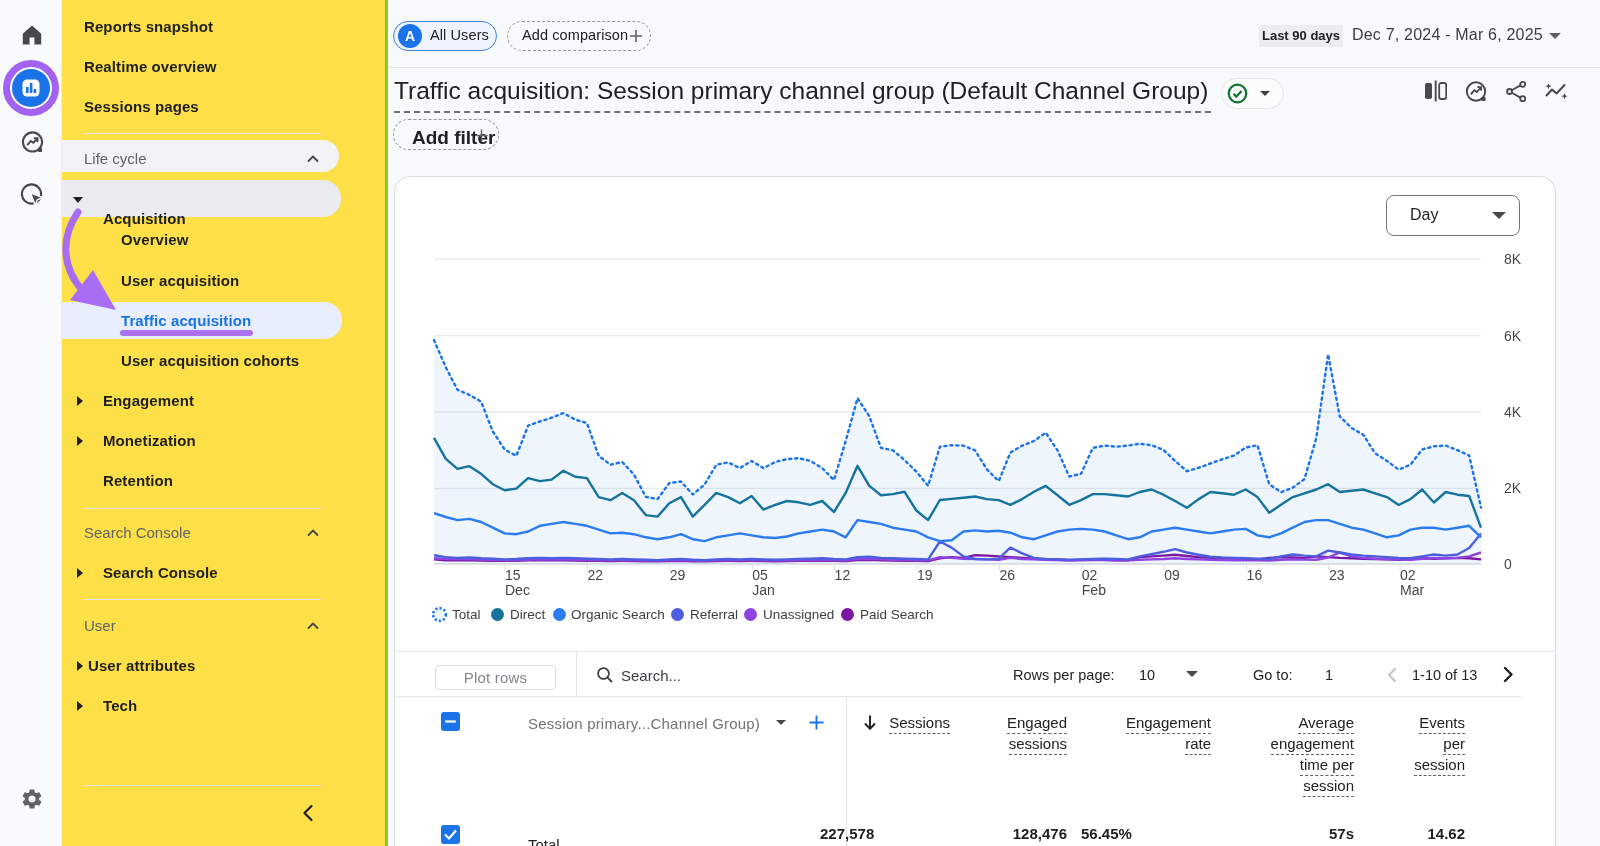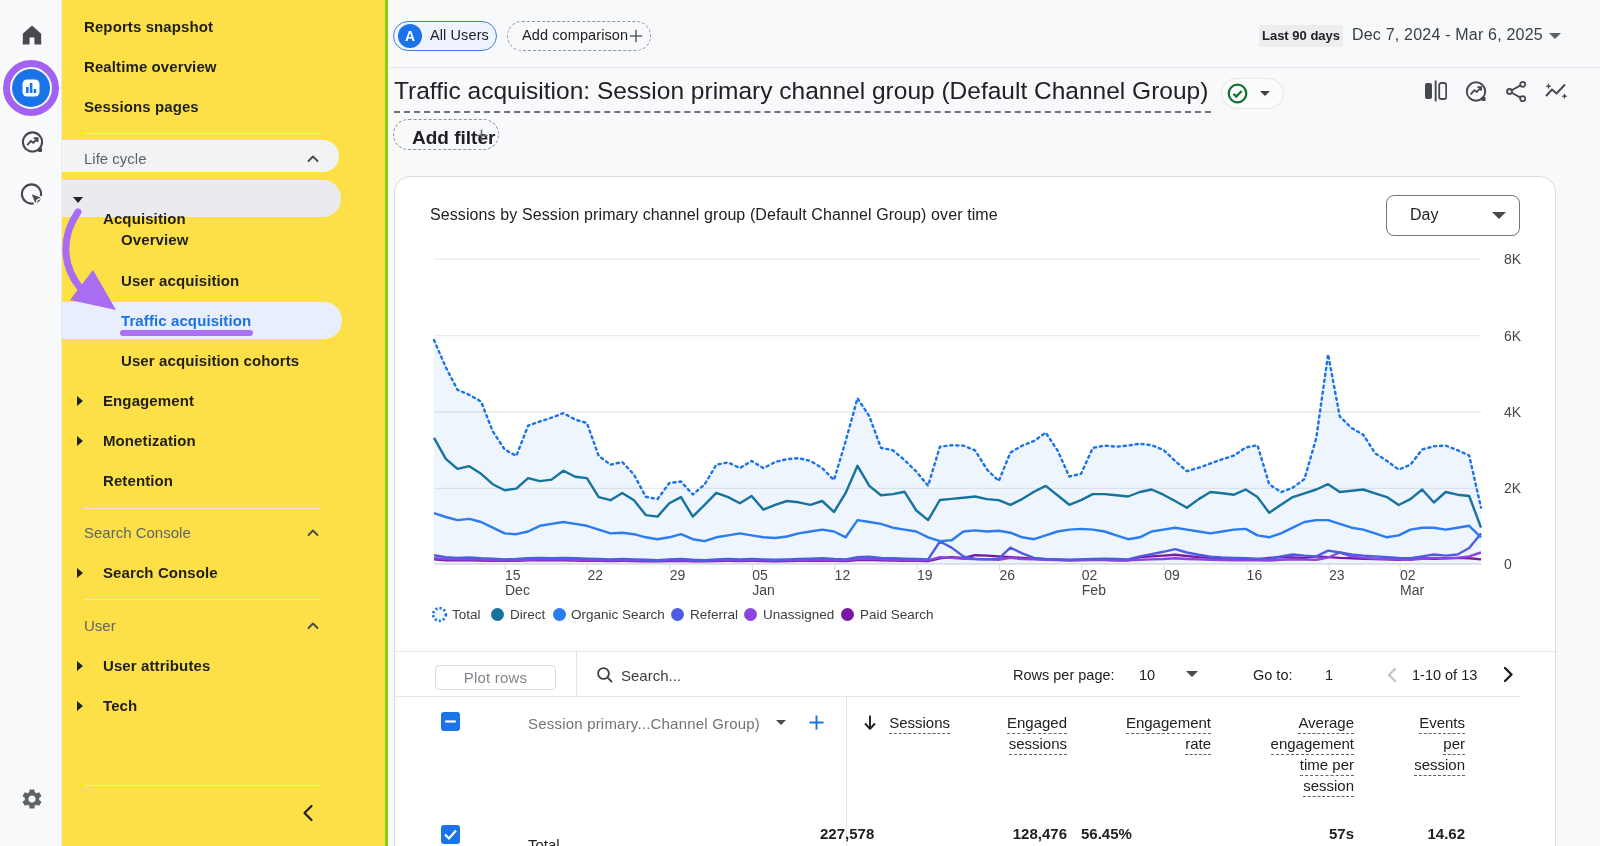--- a/index.html
+++ b/index.html
@@ -73,21 +73,20 @@
 <svg class="abs" style="left:1544px;top:80px" width="25" height="23" viewBox="0 0 25 23">
       <path d="M2 16 L8 9.5 L12.5 13.5 L21 4.5" fill="none" stroke="#47494d" stroke-width="2" stroke-linejoin="round"></path>
       <path d="M4.5 3.2 l.9 2.1 2.1.9 -2.1.9 -.9 2.1 -.9 -2.1 -2.1 -.9 2.1 -.9 Z" fill="#47494d"></path>
       <path d="M20.5 13.2 l.9 2.1 2.1.9 -2.1.9 -.9 2.1 -.9 -2.1 -2.1 -.9 2.1 -.9 Z" fill="#47494d"></path>
     </svg>
 <div class="abs" style="left:393px;top:119px;width:106px;height:31px;border:1.4px dashed #9096a0;border-radius:16px"></div>
 <div class="abs" style="left:412px;top:127px;font-size:19px;color:#202124;font-weight:700">Add filter</div>
 <svg class="abs" style="left:474px;top:128px" width="15" height="15" viewBox="0 0 16 16">
       <path d="M8 1.5 V 14.5 M1.5 8 H 14.5" stroke="#5f6368" stroke-width="1.6"></path>
     </svg>
-<div class="abs" style="left:430px;top:206px;font-size:16px;color:#202124;letter-spacing:.1px">Sessions by Session primary channel group (Default Channel Group) over time</div>
 <div class="abs" style="left:1386px;top:195px;width:134px;height:41px;border:1px solid #747775;border-radius:8px"></div>
 <div class="abs" style="left:1410px;top:206px;font-size:16px;color:#1f1f1f">Day</div>
 <div class="tri" style="left:1492px;top:212px;border-left:7px solid transparent;border-right:7px solid transparent;border-top:7px solid #47494d"></div>
 <svg class="abs" style="left:398px;top:244px" width="1158" height="360" viewBox="398 244 1158 360">
 <line x1="434" y1="259.2" x2="1481" y2="259.2" stroke="#e8eaed" stroke-width="1.3"></line>
 <line x1="434" y1="335.6" x2="1481" y2="335.6" stroke="#e8eaed" stroke-width="1.3"></line>
 <line x1="434" y1="412.0" x2="1481" y2="412.0" stroke="#e8eaed" stroke-width="1.3"></line>
 <line x1="434" y1="488.4" x2="1481" y2="488.4" stroke="#e8eaed" stroke-width="1.3"></line>
 <line x1="434" y1="564" x2="1481" y2="564" stroke="#dadce0" stroke-width="1.3"></line>
 <line x1="505" y1="564" x2="505" y2="570" stroke="#dadce0" stroke-width="1"></line>
@@ -248,21 +247,21 @@
 
 <div class="sdiv" style="left:22px;top:599px;width:237px"></div>
 <div class="navh" style="left:22px;top:616px;line-height:20px;">User</div>
 
 <svg class="abs" style="left:244px;top:619px" width="14" height="14" viewBox="0 0 14 14">
         <path d="M2.5 9 L7 4.5 L11.5 9" fill="none" stroke="#444746" stroke-width="1.8" stroke-linecap="round" stroke-linejoin="round"></path>
       </svg>
 
 <div class="tri" style="left:15px;top:661px;border-top:5px solid transparent;border-bottom:5px solid transparent;border-left:6px solid #202124"></div>
 
-<div class="nav" style="left:41px;top:656px;line-height:20px;">User attributes</div>
+<div class="nav" style="left:26px;top:656px;line-height:20px;">User attributes</div>
 
 <div class="tri" style="left:15px;top:701px;border-top:5px solid transparent;border-bottom:5px solid transparent;border-left:6px solid #202124"></div>
 
 <div class="nav" style="left:41px;top:696px;line-height:20px;">Tech</div>
 
 <div class="sdiv" style="left:22px;top:785px;width:237px"></div>
 <svg class="abs" style="left:238px;top:804px" width="16" height="18" viewBox="0 0 16 18">
         <path d="M11.5 2 L4.5 9 L11.5 16" fill="none" stroke="#1f1f1f" stroke-width="2.2" stroke-linecap="round" stroke-linejoin="round"></path>
       </svg>
     </div>

